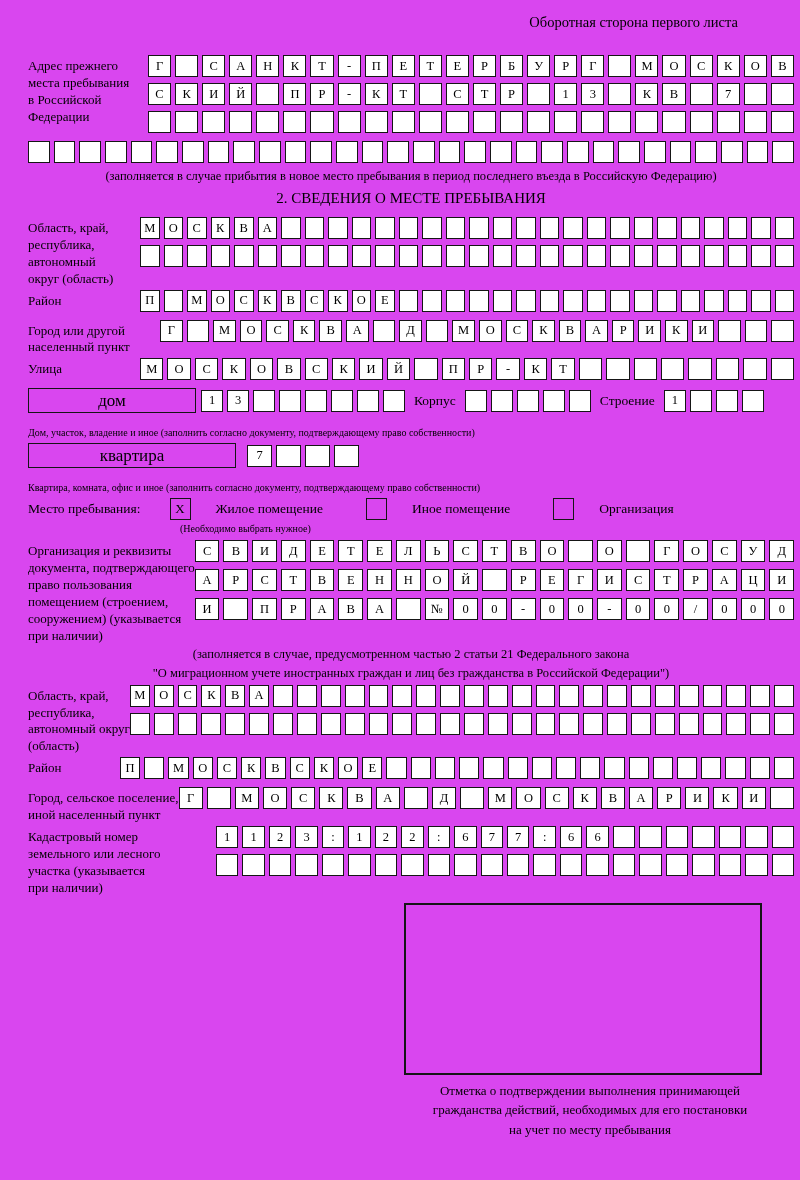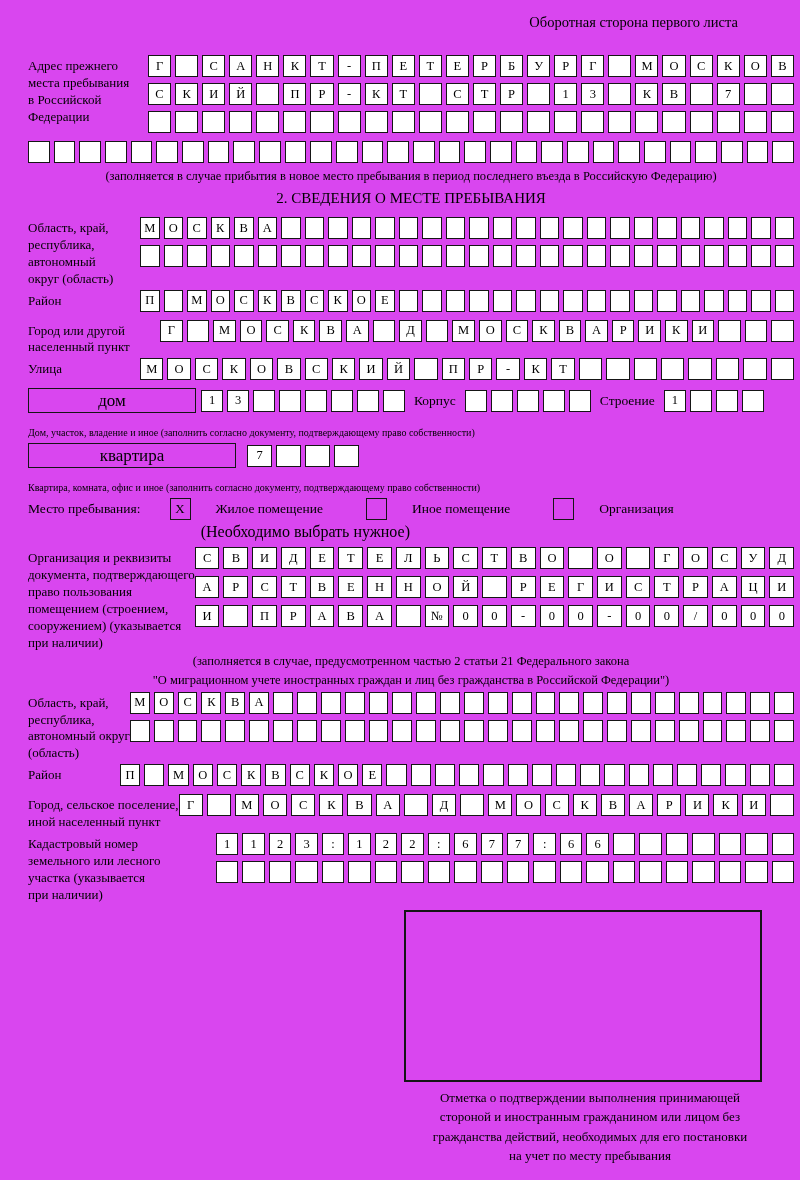--- a/index.html
+++ b/index.html
@@ -23,21 +23,21 @@
   .domrow{display:flex;align-items:center;gap:5px;margin:2px 0 4px}
   .widebox{height:25px;border:1.6px solid #151515;display:flex;align-items:center;justify-content:center;font-size:17px}
   .wb-dom{flex:0 0 168px}
   .wb-kv{flex:0 0 208px;margin-right:6px}
   .inline-label{font-size:13.5px;white-space:nowrap;padding:0 4px}
   .cap{font-size:10px;margin:14px 0 5px}
   .mesto{display:flex;align-items:center;gap:25px;margin-top:4px}
   .mesto .mlabel{font-size:13.5px;margin-right:4px}
   .chk{width:21px;height:22px;border:1.6px solid #151515;display:flex;align-items:center;justify-content:center;font-size:13px;flex:0 0 auto}
   .optlabel{font-size:13.5px;margin-right:18px}
-  .mesto-note{font-size:16px;margin:3px 0 6px 152px;width:230px;text-align:right}
+  .mesto-note{font-size:10px;margin:3px 0 6px 152px;width:230px;text-align:left}
   .doc-field{margin-top:2px}
   .doc-field .cellrow{margin-bottom:7px}
   .stamp-wrap{margin-left:auto;width:392px;margin-right:8px;margin-top:6px}
   .stamp-box{width:358px;height:172px;border:2px solid #151515;margin:0 0 6px 10px}
   .stamp-cap{text-align:center;font-size:13px;line-height:1.5}
   [data-lines]>div{white-space:nowrap}
 </style>
 </head>
 <body>
 
@@ -676,19 +676,18 @@
           <span class="cell"></span>
           <span class="cell"></span>
         </div>
     </div>
   </div>
 
   <div class="stamp-wrap">
     <div class="stamp-box"></div>
     <div class="stamp-cap" data-lines="fact.stamp_caption_lines">
         <div>Отметка о подтверждении выполнения принимающей</div>
-        <div>стороной и иностранным гражданином или лицом без</div>
         <div>гражданства действий, необходимых для его постановки</div>
         <div>на учет по месту пребывания</div>
       </div>
   </div>
 
 </div>
 
 </body></html>

